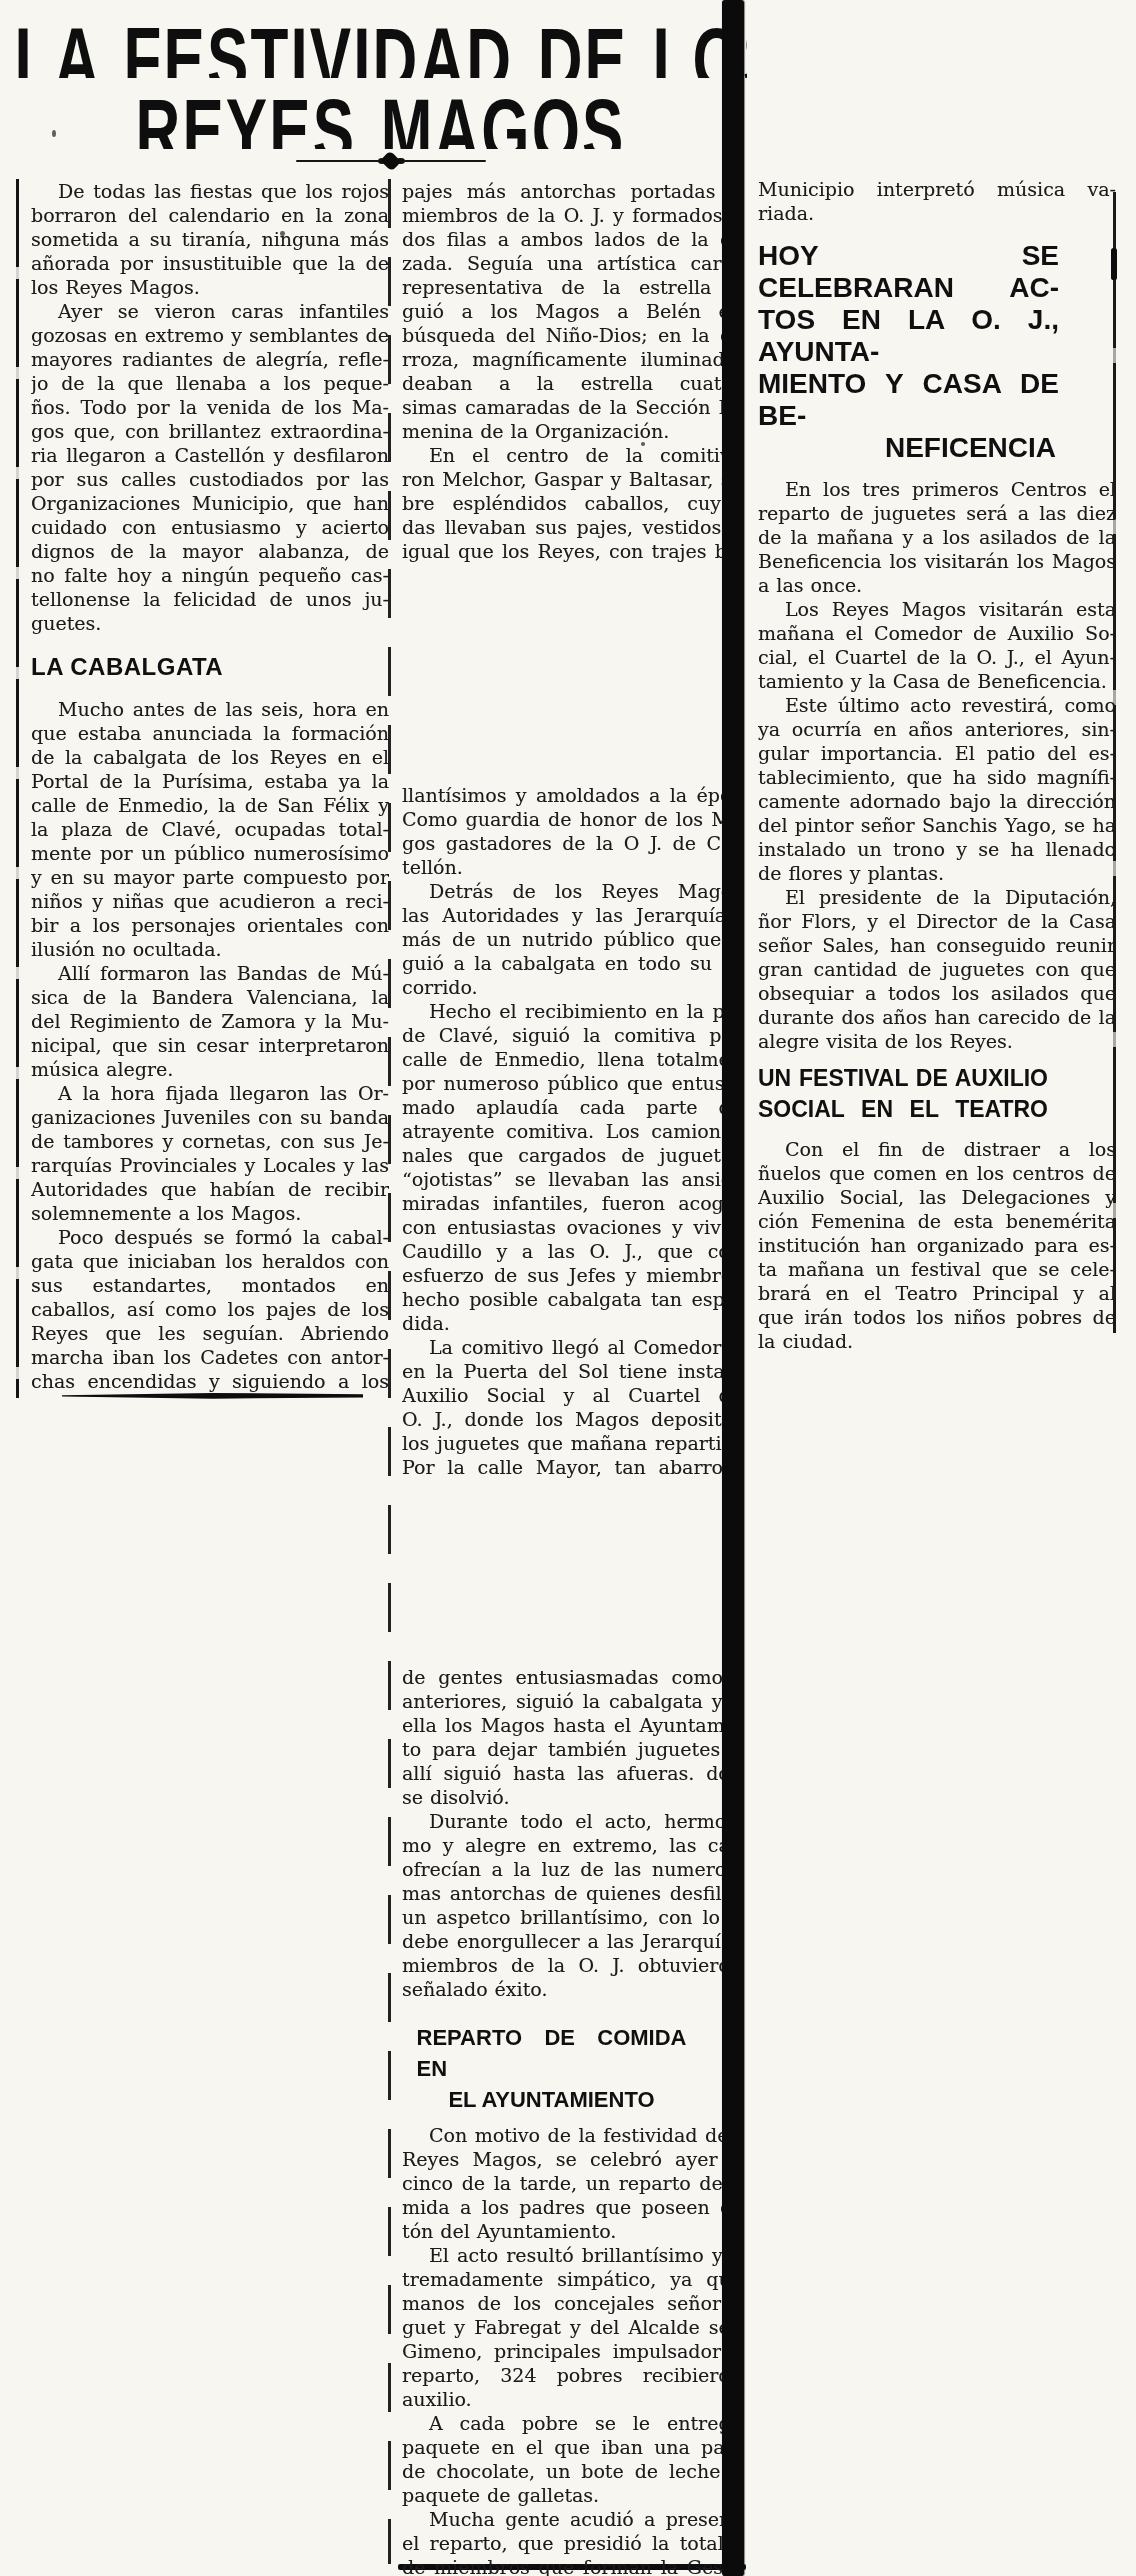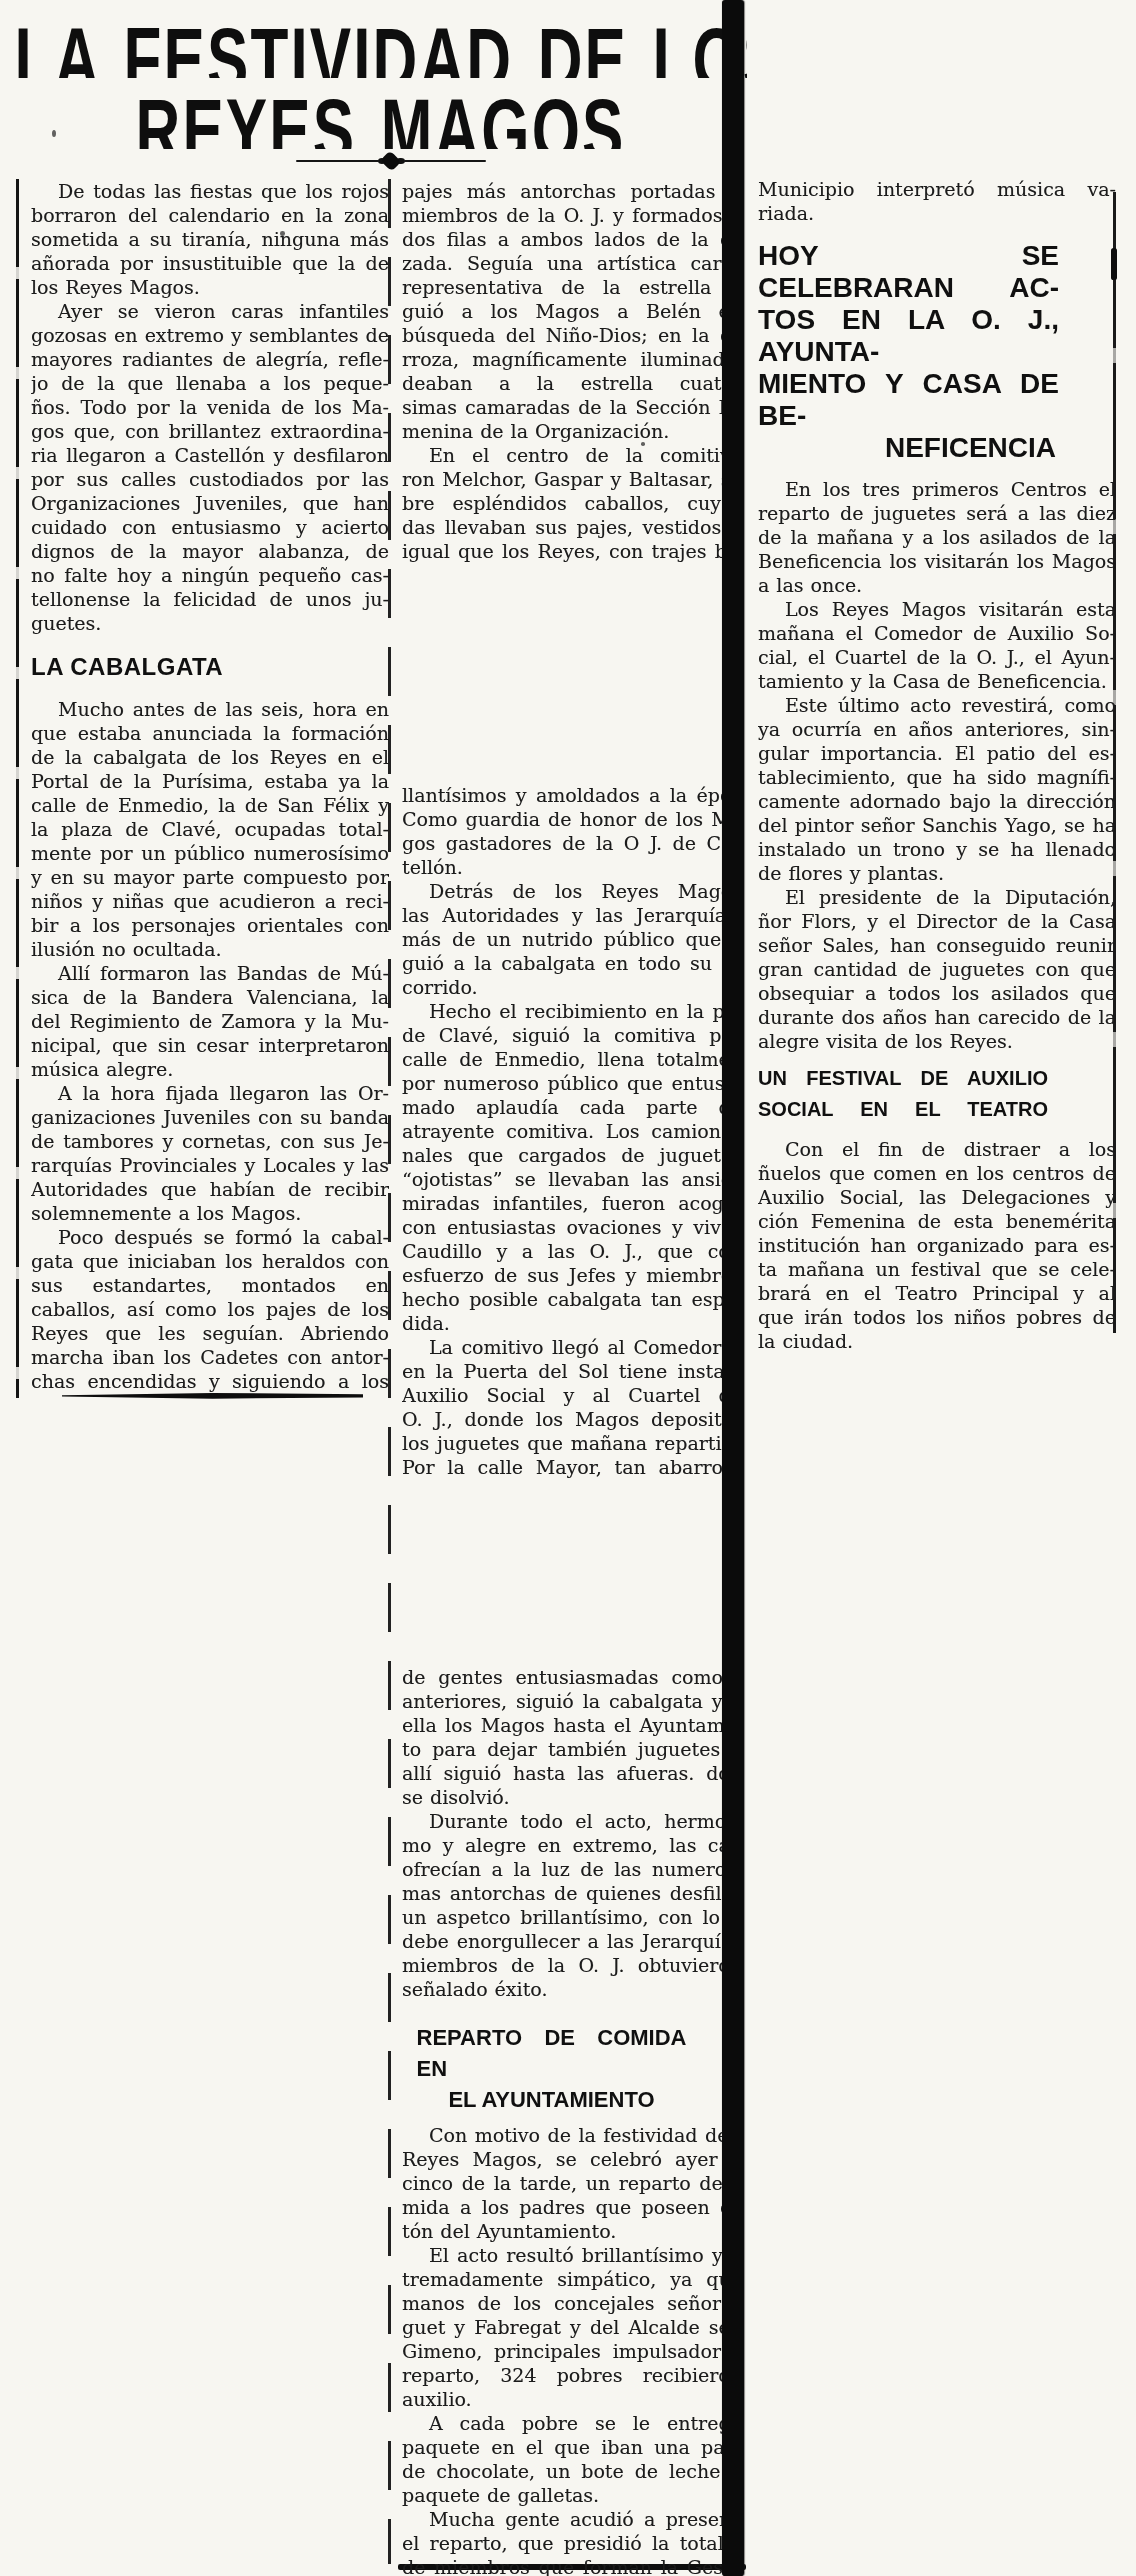--- a/index.html
+++ b/index.html
@@ -60,21 +60,21 @@
   .sub,.sub2,.sub3,.sub4{font-family:"Liberation Sans",sans-serif;font-weight:bold;color:#101010;}
   .sub{margin:15.6px 0;}
   .sub .sl{font-size:24px;line-height:31px;letter-spacing:0.5px;}
   .sub2{margin:21px 0 8.3px 14.5px;width:270px;}
   .sub2 .sl{font-size:22px;line-height:31px;text-align:justify;text-align-last:justify;}
   .sub2 .sl:last-child{text-align:center;text-align-last:center;}
   .sub3{margin:14.5px 0 13.5px 0;width:301px;}
   .sub3 .sl{font-size:28px;line-height:32px;text-align:justify;text-align-last:justify;}
   .sub3 .sl.hlast{padding-left:124px;text-align:center;text-align-last:center;}
   .sub4{margin:10.4px 0 11.4px 0;width:290px;}
-  .sub4 .sl{font-size:20px;line-height:31px;text-align:justify;text-align-last:justify;}
+  .sub4 .sl{font-size:23px;line-height:31px;text-align:justify;text-align-last:justify;}
   
   .speck{position:absolute;background:#222;border-radius:50%;opacity:.7;}
 </style>
 </head>
 <body>
 
 <div class="page">
 
   <div class="hl hl1">
     <span class="stretch">LA FESTIVIDAD DE LOS</span>
@@ -101,21 +101,21 @@
       </div>
       <div class="para">
         <div class="ln ind">Ayer se vieron caras infantiles</div>
         <div class="ln">gozosas en extremo y semblantes de</div>
         <div class="ln">mayores radiantes de alegría, refle-</div>
         <div class="ln">jo de la que llenaba a los peque-</div>
         <div class="ln">ños. Todo por la venida de los Ma-</div>
         <div class="ln">gos que, con brillantez extraordina-</div>
         <div class="ln">ria llegaron a Castellón y desfilaron</div>
         <div class="ln">por sus calles custodiados por las</div>
-        <div class="ln">Organizaciones Juveniles, que han</div>
+        <div class="ln">Organizaciones Municipio, que han</div>
         <div class="ln">cuidado con entusiasmo y acierto</div>
         <div class="ln">dignos de la mayor alabanza, de que</div>
         <div class="ln">no falte hoy a ningún pequeño cas-</div>
         <div class="ln">tellonense la felicidad de unos ju-</div>
         <div class="ln end">guetes.</div>
       </div>
       <div class="sub">
         <div class="sl">LA CABALGATA</div>
       </div>
       <div class="para">

